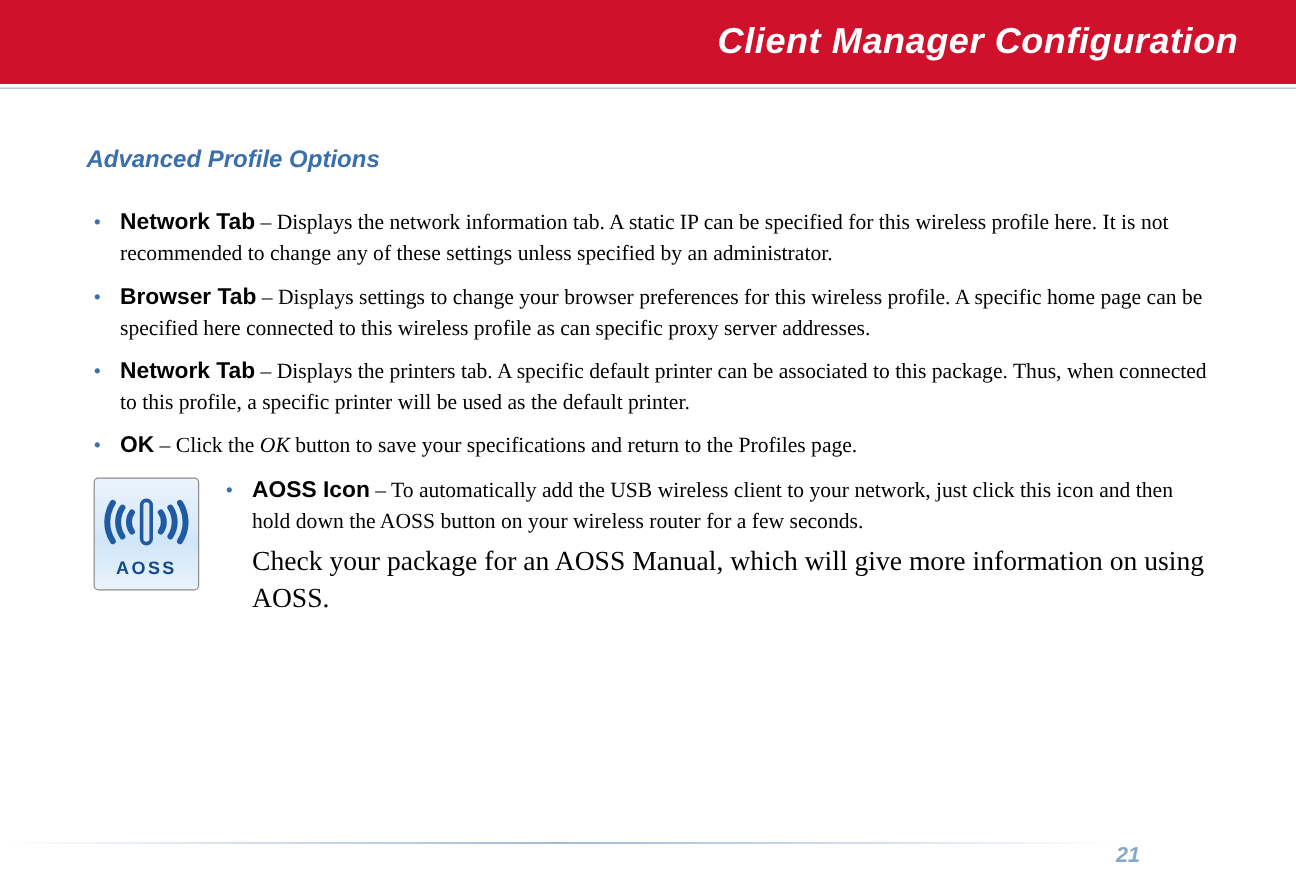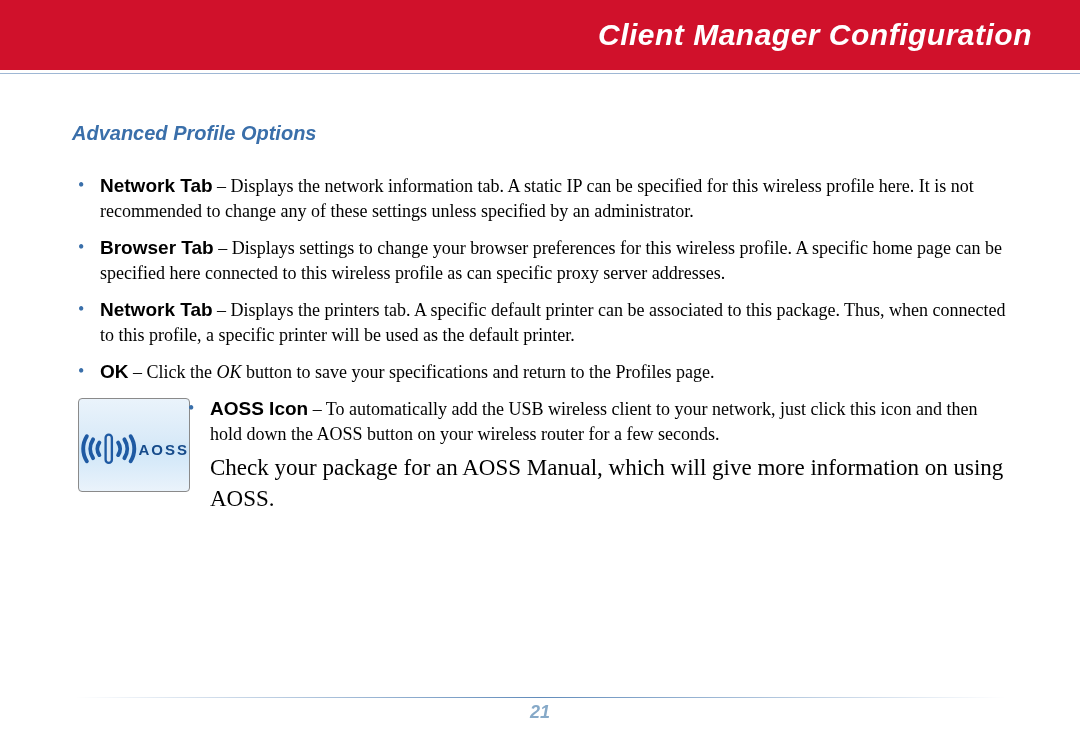--- a/index.html
+++ b/index.html
@@ -44,34 +44,34 @@
     position: relative; padding-left: 28px; font-size: 18px; line-height: 1.35;
   }
   .aoss-list > li::before {
     content: "•"; position: absolute; left: 6px; top: 0;
     color: #3a6faa; font-size: 18px; line-height: 1.35;
   }
   .aoss-follow { padding-left: 28px; font-size: 23px; line-height: 1.35; margin-top: 6px; }
 
   
   .aoss-icon {
-    width: 112px; height: 94px; border: 1px solid #8a8a8a; border-radius: 4px;
+    width: 88px; height: 94px; border: 1px solid #8a8a8a; border-radius: 4px;
     background: linear-gradient(to bottom, #eaf3fb 0%, #d9eaf8 45%, #cfe6f8 55%, #eaf3fb 100%);
-    display: flex; flex-direction: row; align-items: center; justify-content: flex-start;
+    display: flex; flex-direction: column; align-items: center; justify-content: flex-start;
     padding-top: 6px;
   }
   .aoss-svg { width: 76px; height: 58px; }
   .aoss-label {
     font-family: "Arial Black","Arial",sans-serif; font-weight: 900; letter-spacing: 2px;
     color: #154a8a; font-size: 15px; margin-top: 2px;
   }
 
   .footer {
     position: absolute; left: 0; bottom: 24px; width: 100%;
-    display: flex; flex-direction: column; align-items: center;
+    display: flex; flex-direction: row; 
   }
   .footer-rule {
     width: 930px; height: 1px;
     background: linear-gradient(to right, rgba(58,111,170,0) 0%, rgba(58,111,170,.8) 50%, rgba(58,111,170,0) 100%);
     margin-bottom: 4px;
   }
   .page-number {
     color: #86a9c8; font-family: "Century Gothic","Futura","Avenir",sans-serif;
     font-weight: 700; font-style: italic; font-size: 18px;
   }

